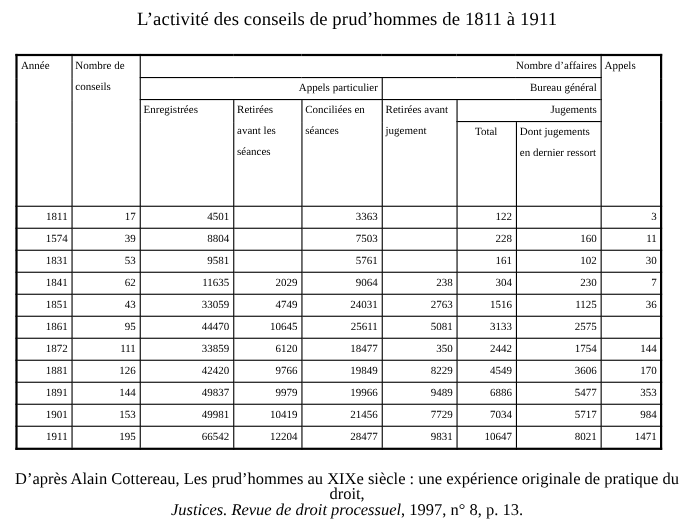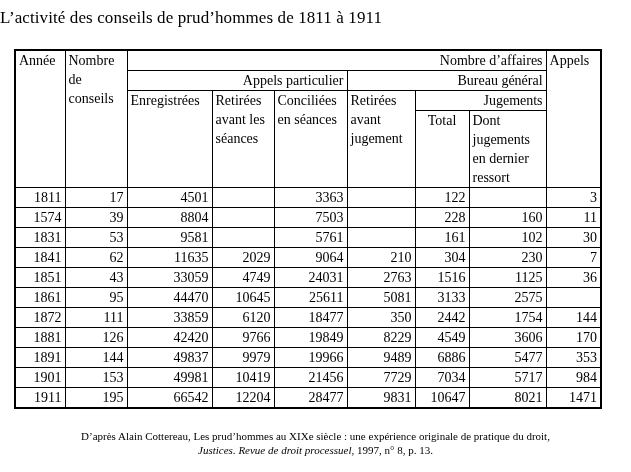--- a/index.html
+++ b/index.html
@@ -13,53 +13,53 @@
       position: relative;
       overflow: hidden;
       font-family: "Liberation Serif", "DejaVu Serif", serif;
       color: #000;
     }
     .title {
       position: absolute;
       top: 8px;
       left: 0;
       width: 631px;
-      text-align: left;
+      text-align: center;
       font-size: 17px;
       letter-spacing: 0.1px;
     }
     table.data {
       position: absolute;
       left: 14px;
       top: 49px;
       width: 514px;
       border-collapse: collapse;
       border: 2px solid #000;
-      font-size: 14px;
+      font-size: 10px;
       table-layout: fixed;
     }
     table.data td, table.data th {
       border: 1px solid #000;
       padding: 0 3px;
       font-weight: normal;
       vertical-align: top;
       line-height: 19px;
     }
     th.center { text-align: right; }
     th.left { text-align: left; }
     td.num { text-align: right; line-height: 18px; }
     tr.hdr1 th, tr.hdr2 th, tr.hdr3 th, tr.hdr4 th { height: 19px; }
     tr.body-row td { height: 18px; }
     .source {
       position: absolute;
       top: 429px;
       left: 0;
       width: 631px;
       text-align: center;
-      font-size: 11px;
+      font-size: 15px;
       line-height: 14px;
     }
     .source em { }
   </style>
 </head>
 <body>
 
 <div class="title">L’activité des conseils de prud’hommes de 1811 à 1911</div>
 
 <table class="data">
@@ -130,21 +130,21 @@
         <td class="num">161</td>
         <td class="num">102</td>
         <td class="num">30</td>
       </tr>
       <tr class="body-row">
         <td class="num">1841</td>
         <td class="num">62</td>
         <td class="num">11635</td>
         <td class="num">2029</td>
         <td class="num">9064</td>
-        <td class="num">210</td>
+        <td class="num">238</td>
         <td class="num">304</td>
         <td class="num">230</td>
         <td class="num">7</td>
       </tr>
       <tr class="body-row">
         <td class="num">1851</td>
         <td class="num">43</td>
         <td class="num">33059</td>
         <td class="num">4749</td>
         <td class="num">24031</td>

